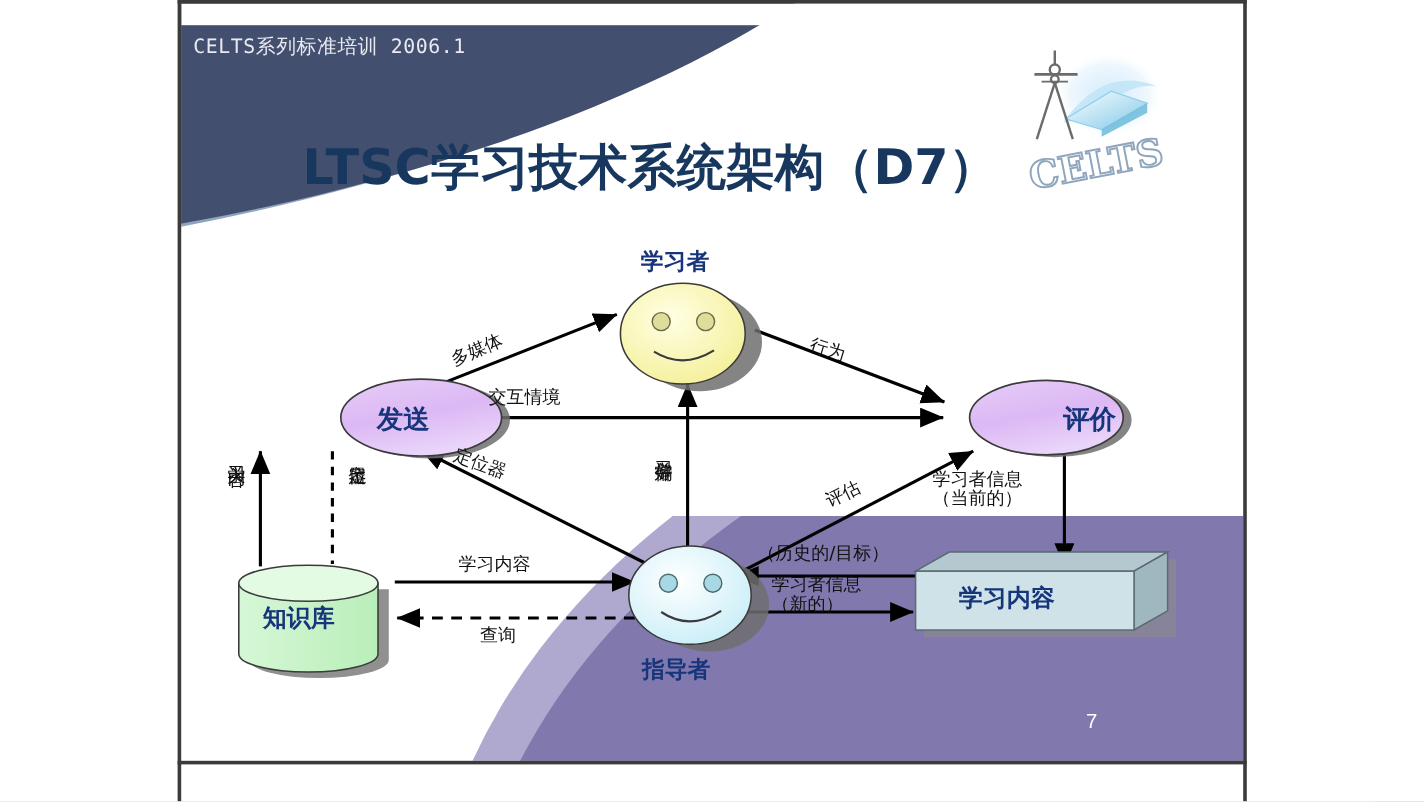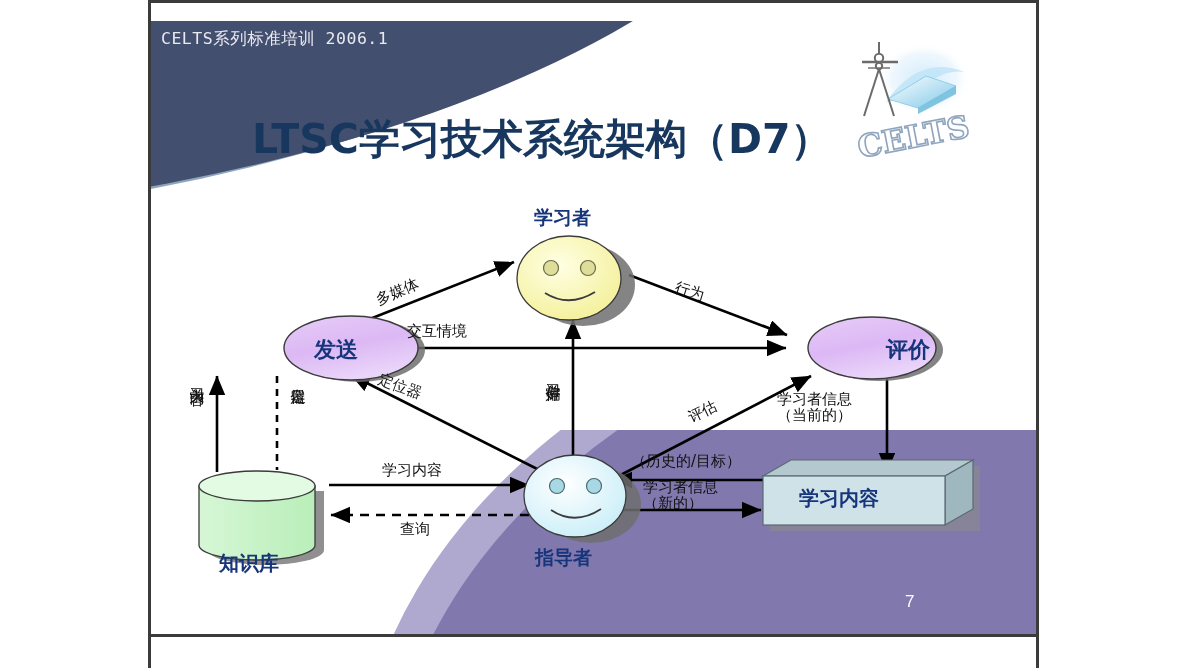--- a/index.html
+++ b/index.html
@@ -226,21 +226,21 @@
         <ellipse cx="424" cy="316" rx="51" ry="41" fill="url(#faceb)" stroke="#3b3b3b" stroke-width="1.3"></ellipse>
         <circle cx="406" cy="306" r="7.5" fill="#a8d8e4" stroke="#4a6b72" stroke-width="1.2"></circle>
         <circle cx="443" cy="306" r="7.5" fill="#a8d8e4" stroke="#4a6b72" stroke-width="1.2"></circle>
         <path d="M400 330 Q424 346 450 329" stroke="#3b3b3b" stroke-width="1.8" fill="none"></path>
       </g>
     </svg>
 
     <div class="node-label" style="left:163px;top:155px;font-size:22px;">发送</div>
     <div class="node-label" style="left:687px;top:155px;font-size:22px;margin-left:48px;">评价</div>
     <div class="node-label" style="left:383px;top:25px;font-size:19px;text-align:center;">学习者</div>
-    <div class="node-label" style="left:68px;top:322px;font-size:20px;margin-top:48px;">知识库</div>
+    <div class="node-label" style="left:68px;top:322px;font-size:20px;">知识库</div>
     <div class="node-label" style="left:384px;top:365px;font-size:19px;">指导者</div>
     <div class="node-label" style="left:648px;top:305px;font-size:20px;">学习内容</div>
 
     <div class="edge-label rot-n23" style="left:222px;top:112px;">多媒体</div>
 
     <div class="edge-label rot-p18" style="left:527px;top:98px;">行为</div>
 
     <div class="edge-label" style="left:256px;top:142px;">交互情境</div>
 
     <div class="edge-label v" style="left:392px;top:192px;">学习偏好</div>

